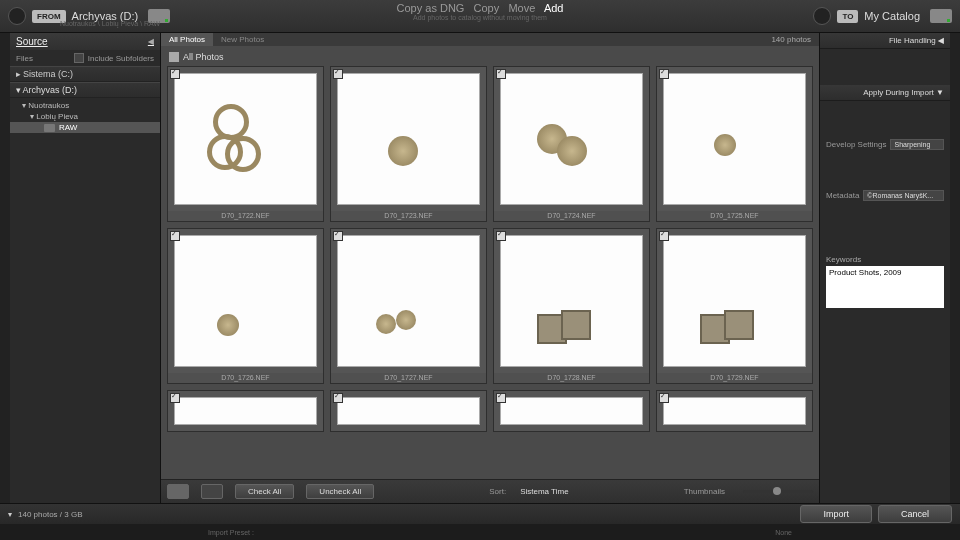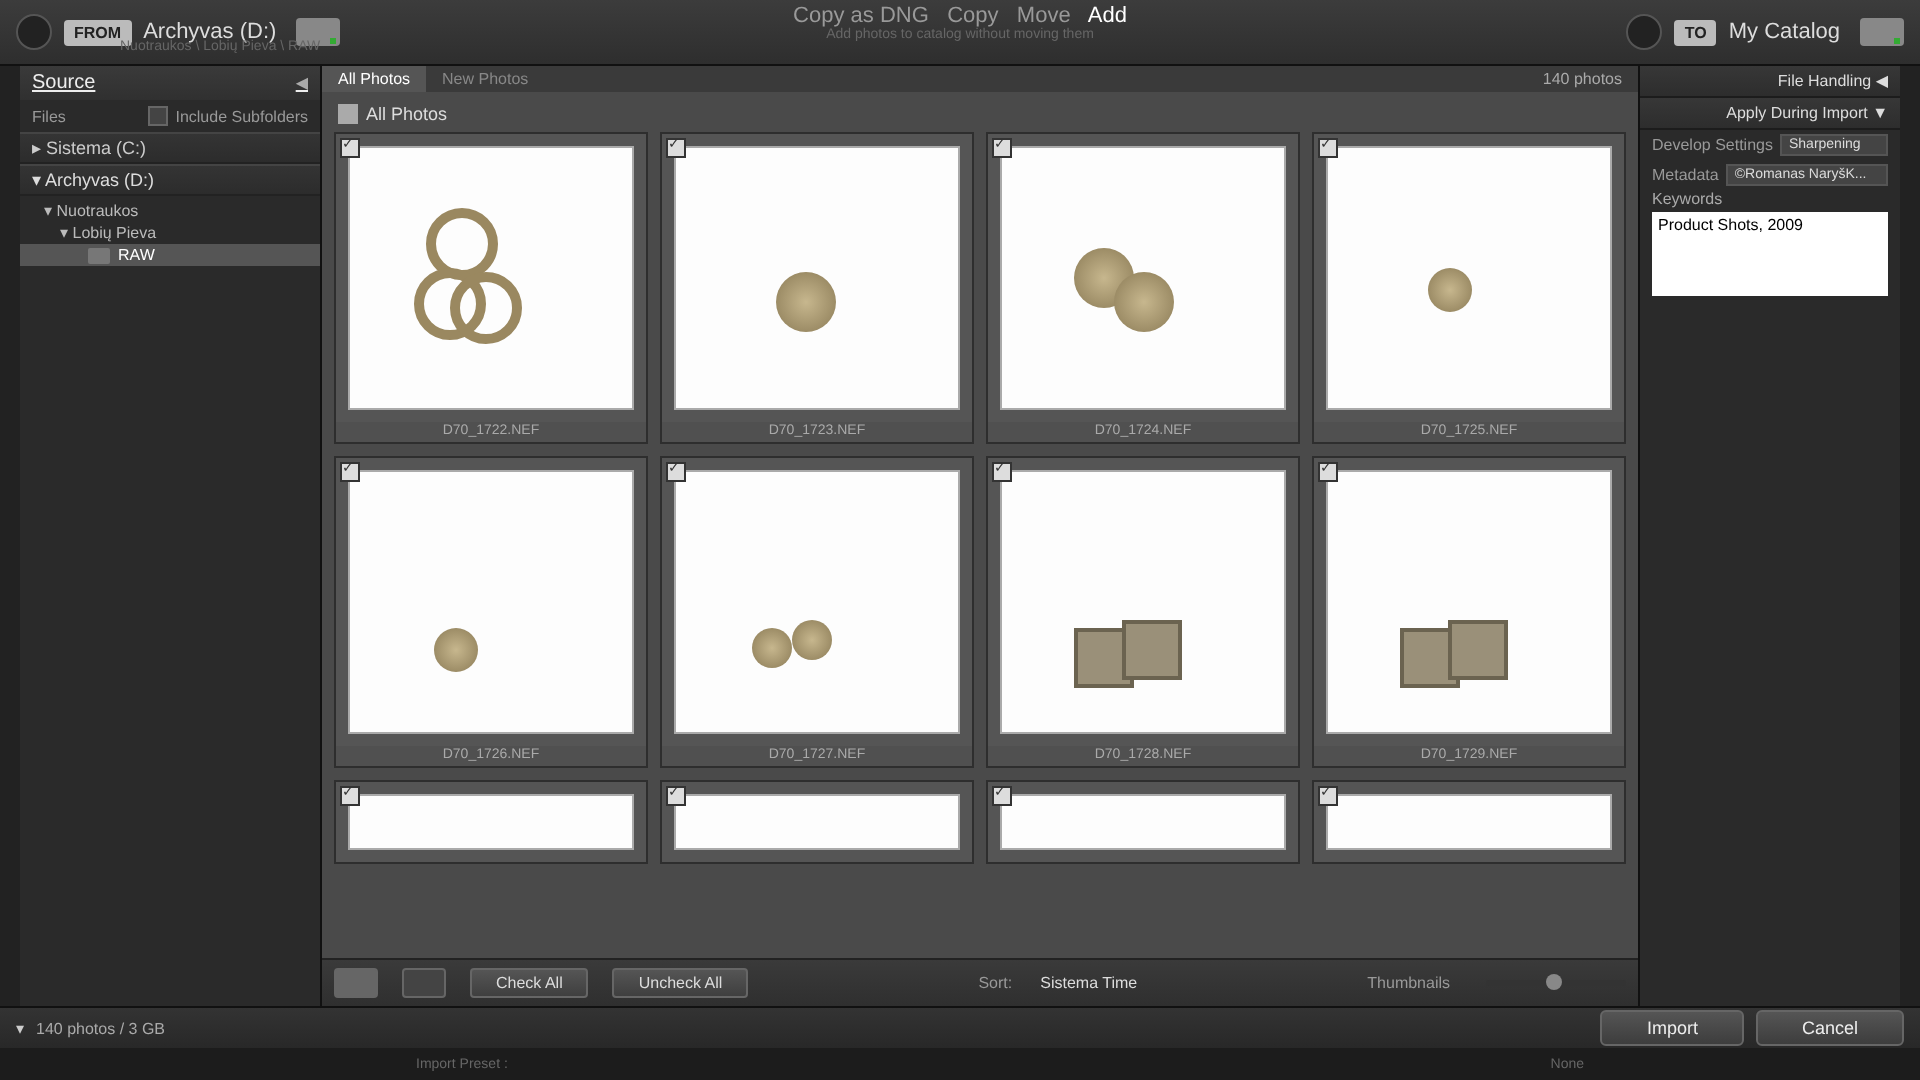--- a/index.html
+++ b/index.html
@@ -68,26 +68,26 @@
   .vbtn { width:20px;height:13px;background:#444;border:1px solid #666;border-radius:2px;cursor:pointer;}
   .vbtn.act{background:#666;}
   .tbtn { padding:2px 12px; background:linear-gradient(#555,#3f3f3f); border:1px solid #666; border-radius:2px; color:#ddd; font-size:8px; cursor:pointer;}
   .spacer{flex:1;}
   .slbl{color:#999;}
   .sval{color:#ddd;margin-left:2px;}
   .slider { width:70px;height:3px;background:#333;border-radius:2px;margin-left:6px;position:relative;}
   .slider::after{content:"";position:absolute;top:-3px;left:30px;width:8px;height:8px;background:#888;border-radius:4px;}
 
   
-  .right { width:130px; background:#2a2a2a; border-left:1px solid #111; display:flex; flex-direction:column; font-size:8px;}
+  .right { width:130px; background:#2a2a2a; border-left:1px solid #111; display:flex; flex-direction:column; font-size:8px;gap:36px;}
   .rhdr { text-align:right; padding:3px 6px; background:linear-gradient(#373737,#2d2d2d); color:#ddd; border-bottom:1px solid #1c1c1c; cursor:pointer;}
   .rrow { display:flex; align-items:center; gap:4px; padding:2px 6px;}
   .rrow .k{color:#999;}
   .rrow .v{flex:1;background:#444;border:1px solid #555;padding:1px 3px;color:#ddd;font-size:7px;white-space:nowrap;overflow:hidden;text-overflow:ellipsis;}
-  .kw { margin:0 6px; }
+  .kw { margin:16px 6px; }
   .kw .lab{color:#aaa;}
   .kw .box{margin-top:2px;background:#fff;color:#000;padding:2px 3px;height:38px;font-size:8px;}
 
   
   .gfoot { height:20px; background:linear-gradient(#333,#282828); display:flex; align-items:center; padding:0 8px; font-size:8px; border-top:1px solid #111;}
   .gfoot .stat{color:#aaa;margin-left:6px;text-align:right;}
   .gfoot .spacer{flex:1;}
   .bigbtn { padding:3px 22px; background:linear-gradient(#555,#3d3d3d); border:1px solid #666; border-radius:3px; color:#eee; font-size:9px; margin-left:6px; cursor:pointer;}
   .gfoot2 { height:16px; background:#1c1c1c; display:flex; align-items:center; font-size:7px; color:#666; padding:0 8px;}
   .gfoot2 .pp{margin-left:200px;}

